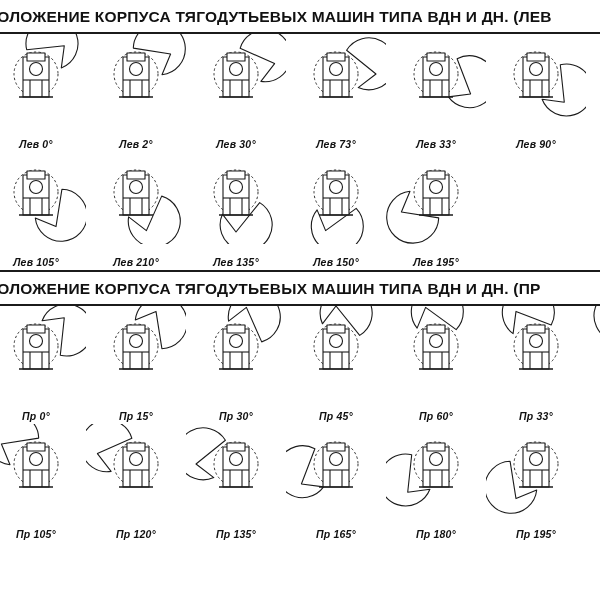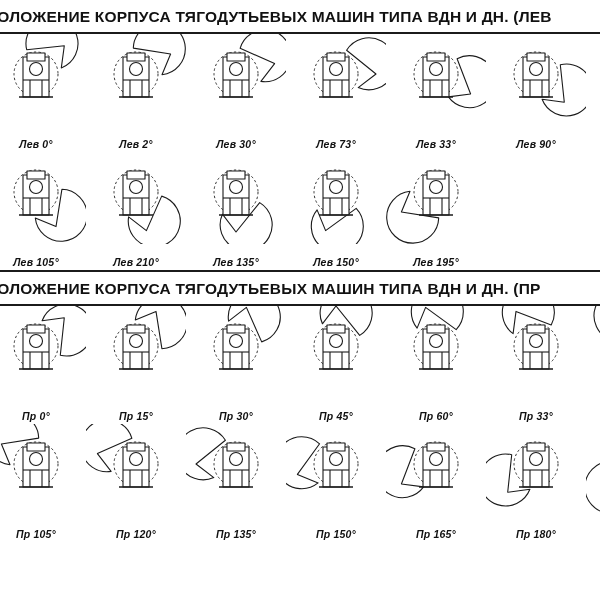--- a/index.html
+++ b/index.html
@@ -469,38 +469,20 @@
                 <line x1="56" y1="46" x2="56" y2="63"></line>
               </g>
             </svg>
           </div>
         <div class="cap">Пр 135°</div>
       </div>
       <div class="cell">
         <div class="fig">
             <svg width="100" height="92" viewBox="0 0 100 92">
               <g fill="none" stroke="#1b1b1b" stroke-width="1.1" stroke-linejoin="round">
-                <path d="M 33.6 19.8 A 26 26 0 1 0 32.1 58.9 L 11.4 50.4 Z" fill="#ffffff"></path>
-                <circle cx="50" cy="40" r="22" stroke-dasharray="2.4 2.4" stroke-width="0.9"></circle>
-                <rect x="37" y="23" width="26" height="40" fill="#ffffff"></rect>
-                <rect x="41" y="19" width="18" height="8" fill="#ffffff"></rect>
-                <circle cx="50" cy="35" r="6.5" fill="#ffffff"></circle>
-                <line x1="37" y1="46" x2="63" y2="46"></line>
-                <line x1="33" y1="63" x2="67" y2="63" stroke-width="1.4"></line>
-                <line x1="44" y1="46" x2="44" y2="63"></line>
-                <line x1="56" y1="46" x2="56" y2="63"></line>
-              </g>
-            </svg>
-          </div>
-        <div class="cap">Пр 150°</div>
-      </div>
-      <div class="cell">
-        <div class="fig">
-            <svg width="100" height="92" viewBox="0 0 100 92">
-              <g fill="none" stroke="#1b1b1b" stroke-width="1.1" stroke-linejoin="round">
                 <path d="M 28.9 24.8 A 26 26 0 1 0 37.6 62.9 L 15.4 60.0 Z" fill="#ffffff"></path>
                 <circle cx="50" cy="40" r="22" stroke-dasharray="2.4 2.4" stroke-width="0.9"></circle>
                 <rect x="37" y="23" width="26" height="40" fill="#ffffff"></rect>
                 <rect x="41" y="19" width="18" height="8" fill="#ffffff"></rect>
                 <circle cx="50" cy="35" r="6.5" fill="#ffffff"></circle>
                 <line x1="37" y1="46" x2="63" y2="46"></line>
                 <line x1="33" y1="63" x2="67" y2="63" stroke-width="1.4"></line>
                 <line x1="44" y1="46" x2="44" y2="63"></line>
                 <line x1="56" y1="46" x2="56" y2="63"></line>
               </g>

